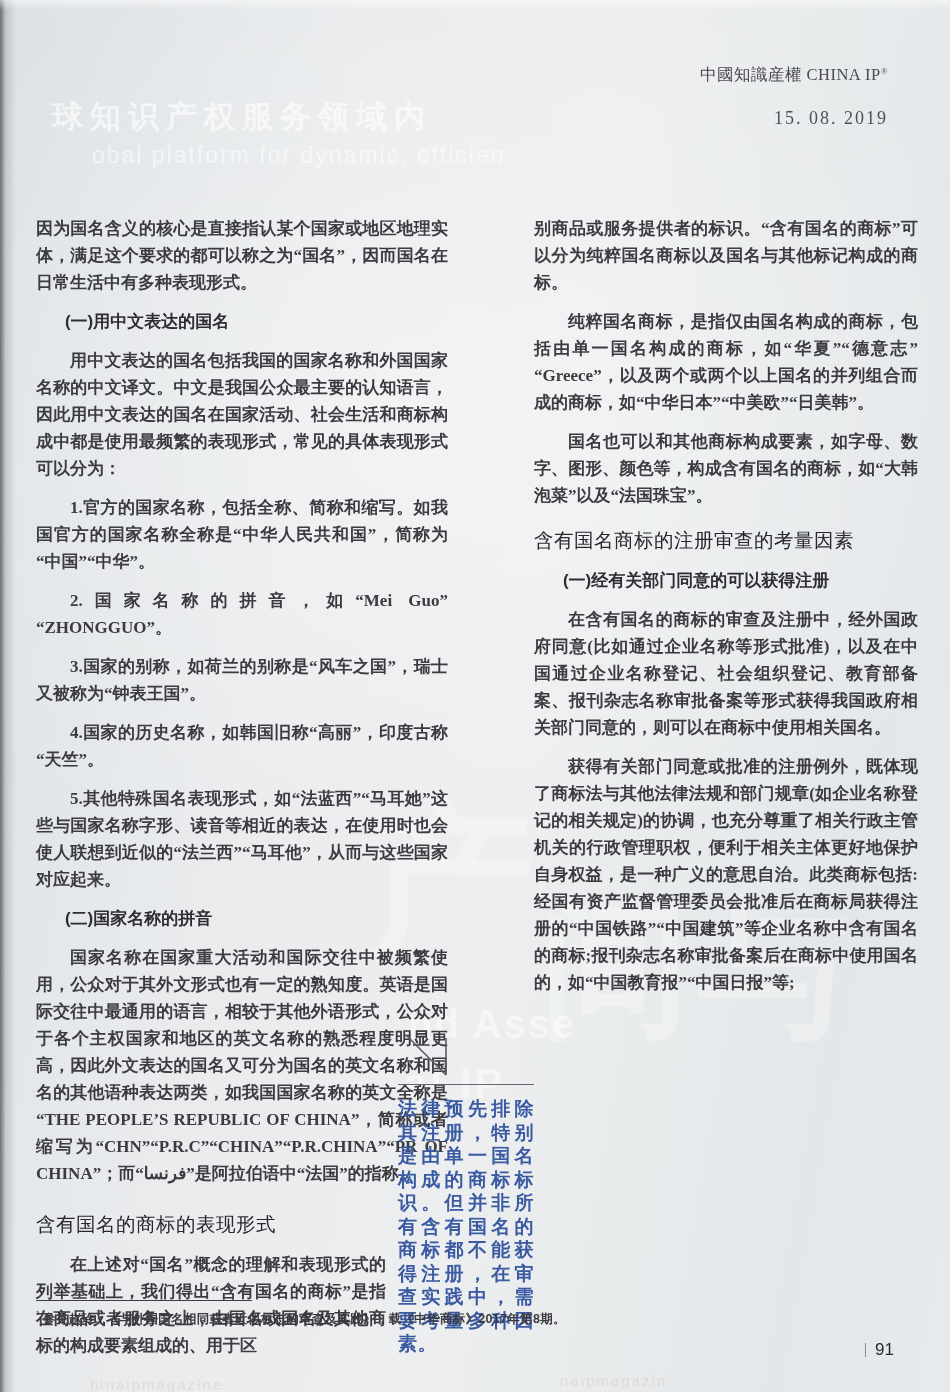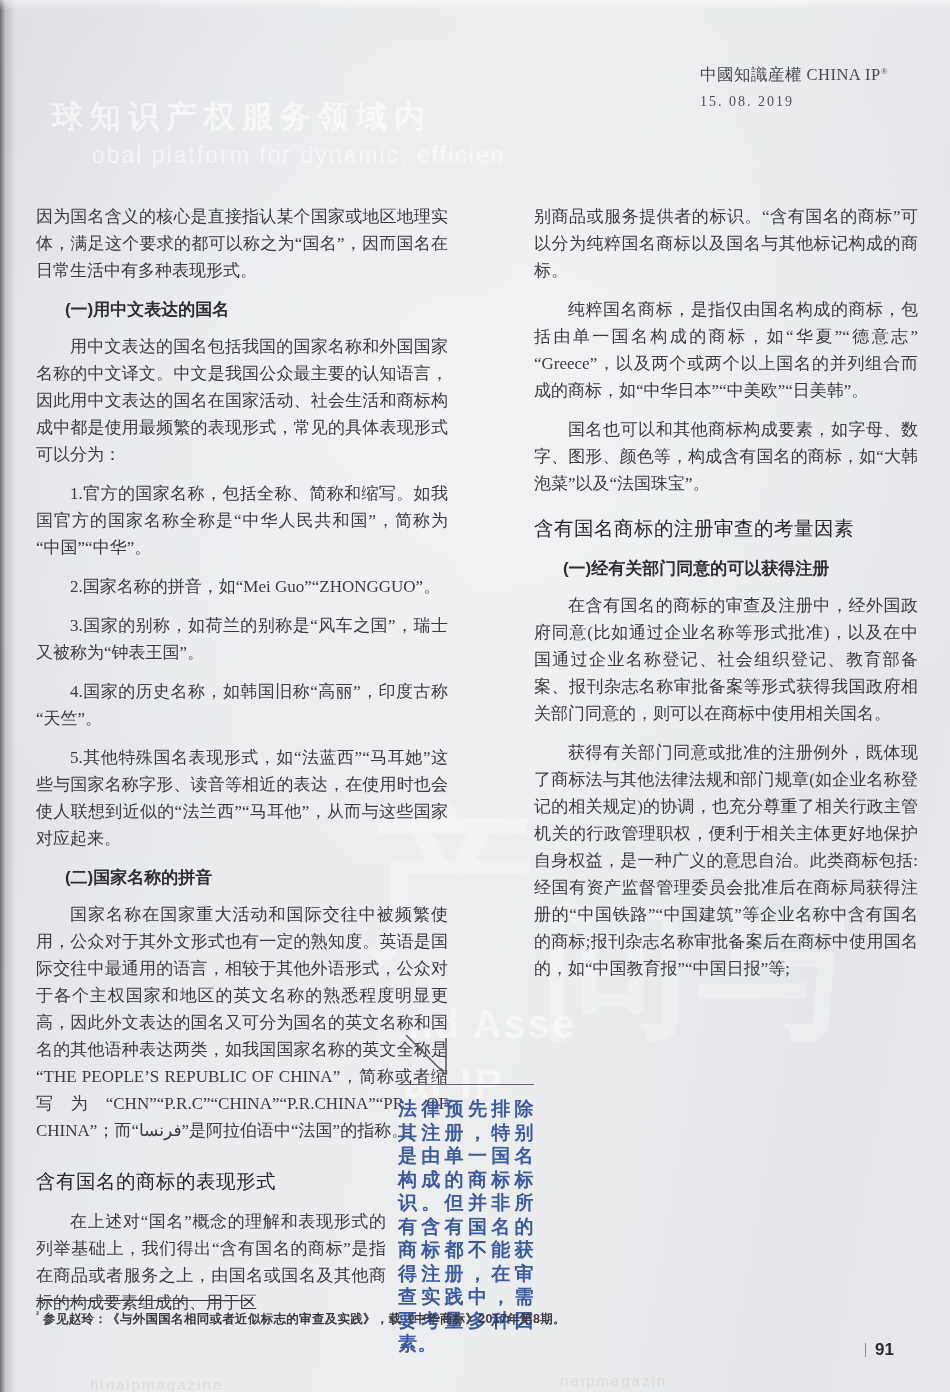--- a/index.html
+++ b/index.html
@@ -24,30 +24,30 @@
   .wm-top-en{left:92px;top:122px;font-size:23px;letter-spacing:2px;opacity:.55;}
   .wm-big-1{left:366px;top:752px;font-size:168px;font-weight:bold;opacity:.33;}
   .wm-big-2{left:540px;top:850px;font-size:150px;font-weight:bold;letter-spacing:8px;opacity:.28;}
   .wm-en-1{left:408px;top:982px;font-size:40px;font-weight:bold;opacity:.5;letter-spacing:2px;}
   .wm-en-2{left:404px;top:1040px;font-size:42px;font-weight:bold;opacity:.5;letter-spacing:3px;}
   .wm-pink{color:#c98f92;opacity:.20;font-size:15px;letter-spacing:2px;}
   .wm-pink-1{left:90px;top:1356px;}
   .wm-pink-2{left:560px;top:1352px;}
 
   
-  .mag-header{position:absolute;right:62px;top:64px;text-align:left;color:#4a4a51;}
+  .mag-header{position:absolute;right:62px;top:64px;text-align:right;color:#4a4a51;}
   .mag-title{font-size:16.5px;letter-spacing:.5px;}
   .mag-title sup{font-size:9px;vertical-align:super;}
-  .mag-date{font-size:14px;margin-top:8px;letter-spacing:2px;color:#4f4f57;}
+  .mag-date{font-size:18px;margin-top:22px;letter-spacing:2px;color:#4f4f57;}
 
   
   .col{position:absolute;top:203px;}
   .col-left{left:36px;width:412px;}
   .col-right{left:534px;width:384px;}
-  .para{margin:0 0 12px;font-size:17px;line-height:27px;text-align:justify;text-indent:2em;}
+  .para{margin:12px 0 12px;font-size:17px;line-height:27px;text-align:justify;text-indent:2em;font-weight:bold;}
   .para.no-indent{text-indent:0;}
   .para.narrow{padding-right:62px;}
   .subhead{font-family:"Liberation Sans","DejaVu Sans",sans-serif;font-weight:bold;
     font-size:17px;line-height:27px;margin:4px 0 10px;text-indent:1.7em;color:#2d2d32;}
   .section-heading{font-family:"Liberation Sans","DejaVu Sans",sans-serif;font-weight:normal;
     font-size:19.5px;line-height:26px;margin:24px 0 14px;color:#27272c;letter-spacing:.5px;}
   .col-right .section-heading{margin-top:18px;}
 
   
   .pull-quote{position:absolute;left:398px;top:1030px;width:136px;}
@@ -58,21 +58,21 @@
 
   
   .footnote{position:absolute;left:36px;top:1300px;width:600px;}
   .footnote-rule{border:none;border-top:1.5px solid #3d3d42;width:216px;margin:0 0 9px;}
   .footnote-text{margin:0;font-family:"Liberation Sans","DejaVu Sans",sans-serif;
     font-size:12.5px;font-weight:bold;color:#3a3a3f;letter-spacing:.3px;}
   .footnote-text sup{font-size:9px;}
 
   
   .page-number{position:absolute;right:56px;top:1340px;font-family:"Liberation Sans","DejaVu Sans",sans-serif;
-    font-size:17px;font-weight:bold;color:#2a2a2e;padding-left:12px;}
+    font-size:17px;font-weight:normal;color:#2a2a2e;padding-left:12px;}
   .page-number .bar{display:inline-block;width:1px;height:14px;background:#8a8a90;
     margin-right:9px;vertical-align:-2px;}
 </style>
 </head>
 <body>
 
 <div class="page">
   <div class="edge-left"></div>
   <div class="edge-top"></div>
 

